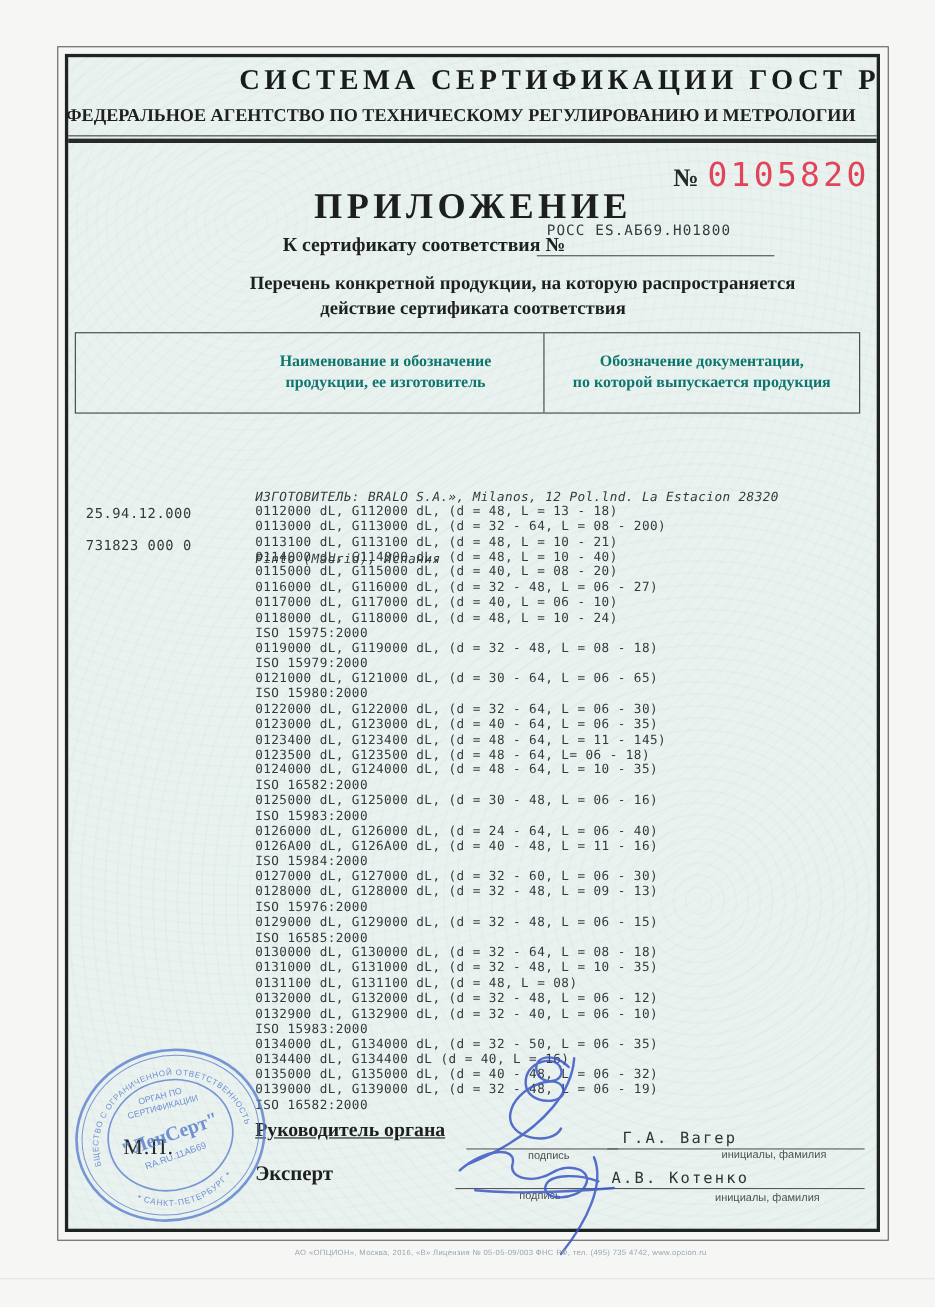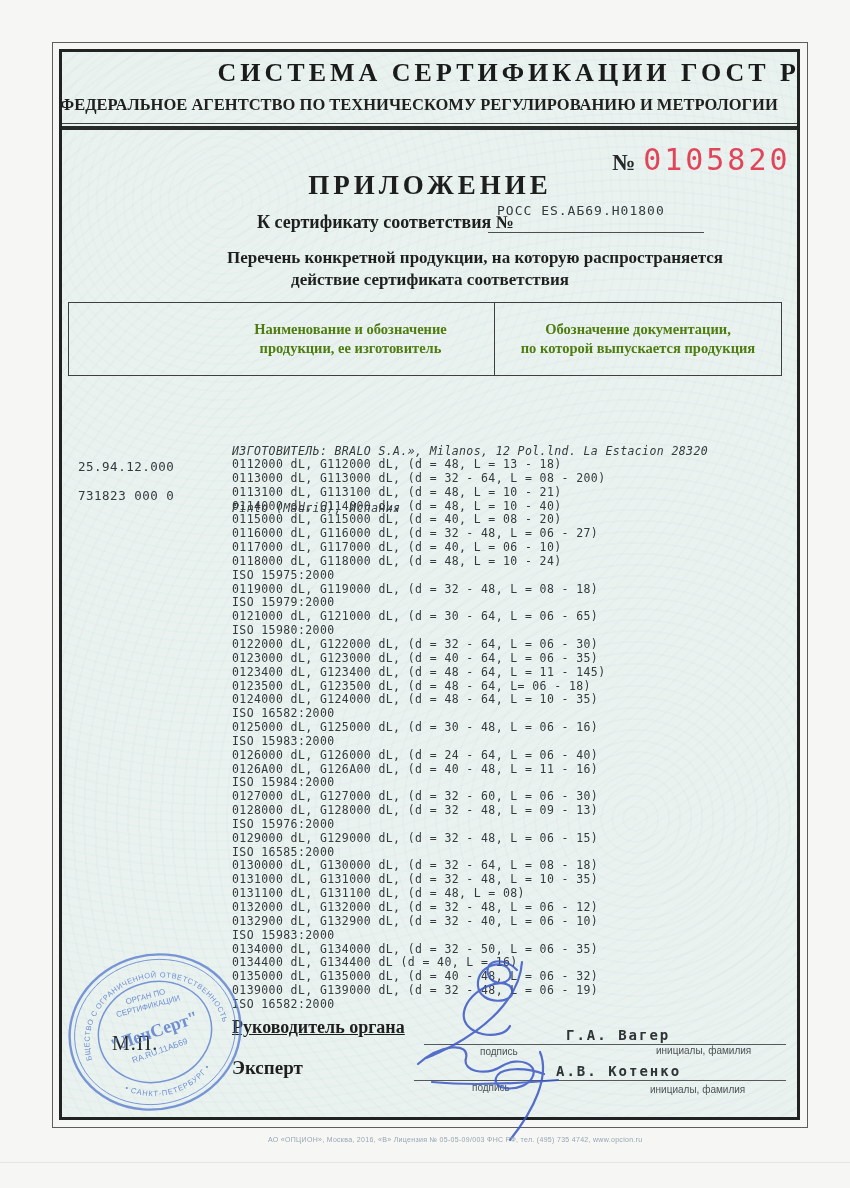--- a/index.html
+++ b/index.html
@@ -41,42 +41,42 @@
 
   .form-number { position:absolute; left:612px; top:142px; white-space:nowrap; }
   .form-number .no-sign { font-size:23px; font-weight:bold; color:#26292b; }
   .form-number .no-digits {
     font-family:"DejaVu Sans Mono", monospace;
     font-size:30px; letter-spacing:3px; color:#e2445a; margin-left:8px;
   }
 
   .appendix-title {
     position:absolute; left:60px; top:170px; width:740px;
-    text-align:center; font-weight:bold; font-size:27px; letter-spacing:4px; color:#1c1f1e;
+    text-align:center; font-weight:bold; font-size:33px; letter-spacing:4px; color:#1c1f1e;
   }
 
   .cert-line-label { position:absolute; left:257px; top:212px; font-weight:bold; font-size:18px; color:#1d201f; white-space:nowrap; }
   .cert-line-value {
     position:absolute; left:497px; top:203px;
     font-family:"DejaVu Sans Mono", monospace; font-size:13px; letter-spacing:1px; color:#3a3f44; white-space:nowrap;
   }
   .cert-line-underline { position:absolute; left:488px; top:232px; width:216px; height:1px; background:#4a4f4d; }
 
   .subtitle1 { position:absolute; left:60px; top:248px; width:740px; text-align:center; font-weight:bold; font-size:17px; color:#1d201f; white-space:nowrap;margin-left:45px; }
   .subtitle2 { position:absolute; left:60px; top:270px; width:740px; text-align:center; font-weight:bold; font-size:17px; color:#1d201f; }
 
   .tbl { position:absolute; left:68px; top:302px; width:714px; height:74px; border:1.3px solid #3c413f; }
   .tbl .c1 { position:absolute; left:0; top:0; width:138px; height:100%; border-right:1.3px solid #3c413f; }
   .tbl .c1a { height:50%; border-bottom:1.3px solid #3c413f; display:flex; align-items:center; padding-left:8px; }
   .tbl .c1b { height:50%; display:flex; align-items:center; padding-left:8px; }
   .tbl .c2 { position:absolute; left:138px; top:0; width:288px; height:100%; border-right:1.3px solid #3c413f;
              display:flex; flex-direction:column; justify-content:center; align-items:center; text-align:center; }
   .tbl .c3 { position:absolute; left:426px; top:0; right:0; height:100%;
              display:flex; flex-direction:column; justify-content:center; align-items:center; text-align:center; }
-  .tbl .hcell { font-weight:bold; font-size:14.5px; line-height:19px; color:#4d7c0f; }
+  .tbl .hcell { font-weight:bold; font-size:14.5px; line-height:19px; color:#0f766e; }
   .tbl .kcell { font-weight:bold; font-size:15px; color:#1e2120; }
 
   .mono { font-family:"DejaVu Sans Mono", monospace; color:#33393d; }
   .manufacturer { position:absolute; left:232px; top:404px; font-size:11.5px; letter-spacing:.4px; line-height:19px; white-space:pre;font-style:italic; }
   .code-ok    { position:absolute; left:78px; top:459px; font-size:12.5px; letter-spacing:.5px; }
   .code-tnved { position:absolute; left:78px; top:488px; font-size:12.5px; letter-spacing:.5px; }
 
   .product-list { position:absolute; left:232px; top:458px; font-size:11.5px; letter-spacing:.4px; line-height:13.85px; white-space:pre; }
   .product-list .pl-row { height:13.85px; }
 
@@ -85,21 +85,21 @@
   .line { position:absolute; height:1px; background:#56595c; }
   .sig-line1  { left:424px; top:1044px; width:138px; }
   .name-line1 { left:552px; top:1044px; width:234px; }
   .sig-line2  { left:414px; top:1080px; width:132px; }
   .name-line2 { left:546px; top:1080px; width:240px; }
   .caption { position:absolute; font-family:"Liberation Sans", sans-serif; font-size:10px; color:#4c5154; white-space:nowrap;padding-left:14px; }
   .cap-sign1 { left:466px; top:1046px; }
   .cap-name1 { left:642px; top:1045px; }
   .cap-sign2 { left:458px; top:1082px; }
   .cap-name2 { left:636px; top:1084px; }
-  .sig-name { position:absolute; font-family:"DejaVu Sans Mono", monospace; font-size:14px; letter-spacing:2px; color:#2e3336; white-space:nowrap;font-weight:bold; }
+  .sig-name { position:absolute; font-family:"DejaVu Sans Mono", monospace; font-size:14px; letter-spacing:2px; color:#2e3336; white-space:nowrap; }
   .sig-name1 { left:566px; top:1027px; }
   .sig-name2 { left:556px; top:1063px; }
 
   .mp-mark { position:absolute; left:112px; top:1032px; font-size:20px; color:#24282a; letter-spacing:1px; }
 
   .stamp-svg { position:absolute; left:55px; top:942px; width:206px; height:186px; }
   .sigs-svg  { position:absolute; left:392px; top:948px; width:220px; height:204px; }
 
   .print-footer {
     position:absolute; left:268px; top:1136px;

